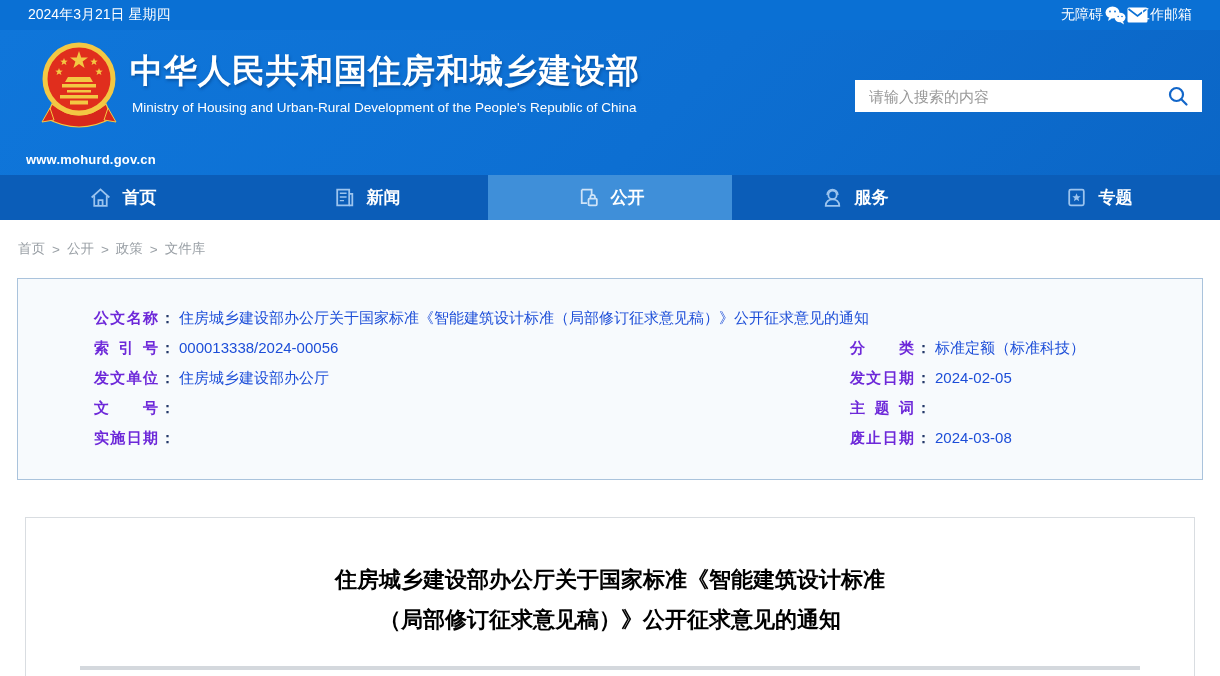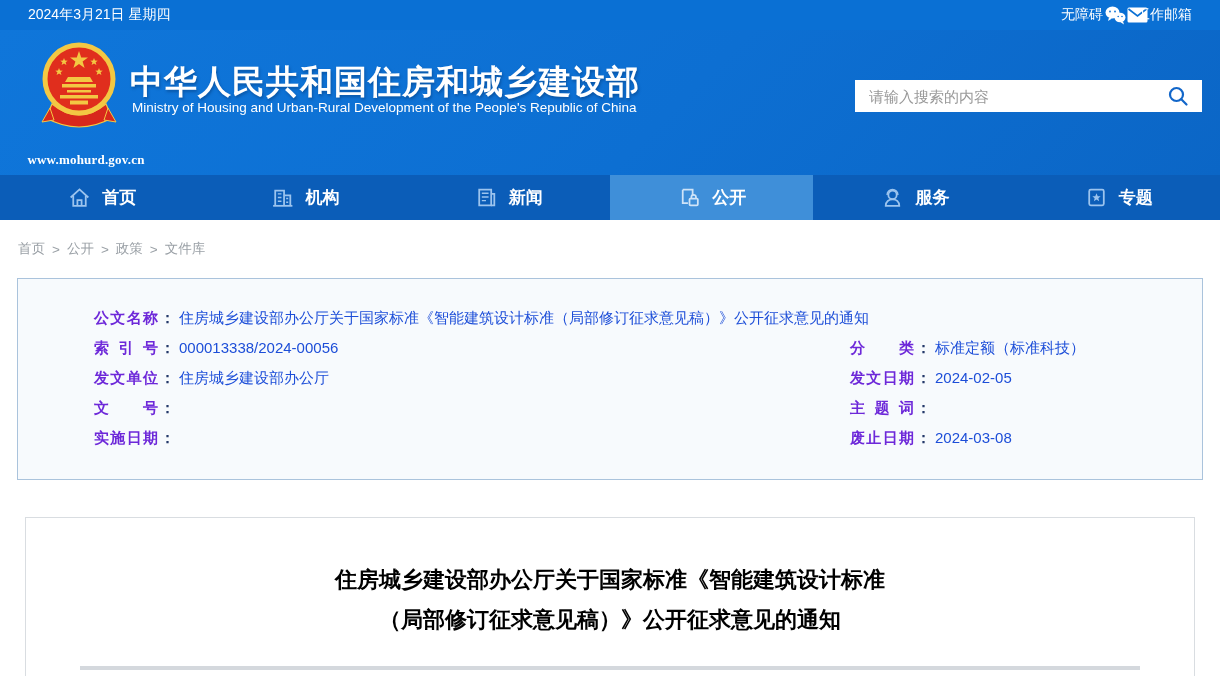--- a/index.html
+++ b/index.html
@@ -11,22 +11,22 @@
             justify-content:space-between; padding:0 28px; color:#fff; font-size:14px;text-align:right; }
   .topbar-right { display:flex; align-items:center; }
   .topbar-right .txt { cursor:pointer; }
   .tb-icon { display:inline-flex; align-items:center; }
 
   
   .header { position:relative; height:145px;
             background:linear-gradient(135deg,#0f76da 0%,#0d6fd2 55%,#0b66c6 100%); }
   .emblem { position:absolute; left:40px; top:12px; width:78px; height:96px; }
   .site-url { position:absolute; left:26px; top:122px; width:120px; text-align:center;
-              color:#fff; font-weight:bold; font-size:13px; letter-spacing:.2px;font-family:Liberation Serif, serif; }
-  .site-title { position:absolute; left:130px; top:30px; color:#fff; font-size:33px;
+              color:#fff; font-weight:bold; font-size:13px; letter-spacing:.2px; }
+  .site-title { position:absolute; left:130px; top:19px; color:#fff; font-size:33px;
                 font-weight:bold; letter-spacing:1px; text-shadow:1px 2px 3px rgba(0,40,90,.4); }
   .site-sub { position:absolute; left:132px; top:70px; color:#fff; font-size:13.5px; }
   .search-box { position:absolute; right:18px; top:50px; width:347px; height:32px;
                 background:#fff; display:flex; align-items:center; padding:0 12px 0 14px; }
   .search-box input { flex:1; border:none; outline:none; font-size:15px; color:#333;
                       font-family:inherit; background:transparent; }
   .search-box input::placeholder { color:#999; }
   .search-btn { width:24px; height:24px; display:flex; align-items:center;
                 justify-content:center; cursor:pointer; }
 
@@ -132,31 +132,20 @@
           <path d="M3.5 12 L12 4.2 L20.5 12"></path>
             <path d="M6 10.5 V20 H18 V10.5"></path>
             <path d="M10 20 V14.5 H14 V20"></path>
         </svg>
       </span>
       <span>首页</span>
     </div>
     <div class="nav-item">
       <span class="nav-icon">
         <svg width="25" height="25" viewBox="0 0 24 24" fill="none" stroke="#9cc4ee" stroke-width="1.7">
-          <path d="M5 20 V5.5 H13.5 V20"></path>
-            <path d="M13.5 10 H19.5 V20"></path>
-            <path d="M3 20 H21.5"></path>
-          <path d="M7.5 8.5 H11 M7.5 12 H11 M7.5 15.5 H11 M15.5 13 H17.5 M15.5 16.5 H17.5" stroke-width="1.4"></path>
-        </svg>
-      </span>
-      <span>机构</span>
-    </div>
-    <div class="nav-item">
-      <span class="nav-icon">
-        <svg width="25" height="25" viewBox="0 0 24 24" fill="none" stroke="#9cc4ee" stroke-width="1.7">
           <path d="M5 4.5 H16.5 V19.5 H5 Z"></path>
             <path d="M16.5 8.5 H19.5 V19.5 H16.5"></path>
           <path d="M7.5 8 H14 M7.5 11.5 H14 M7.5 15 H11.5" stroke-width="1.4"></path>
         </svg>
       </span>
       <span>新闻</span>
     </div>
     <div class="nav-item active">
       <span class="nav-icon">
         <svg width="25" height="25" viewBox="0 0 24 24" fill="none" stroke="#cfe4f8" stroke-width="1.7">

